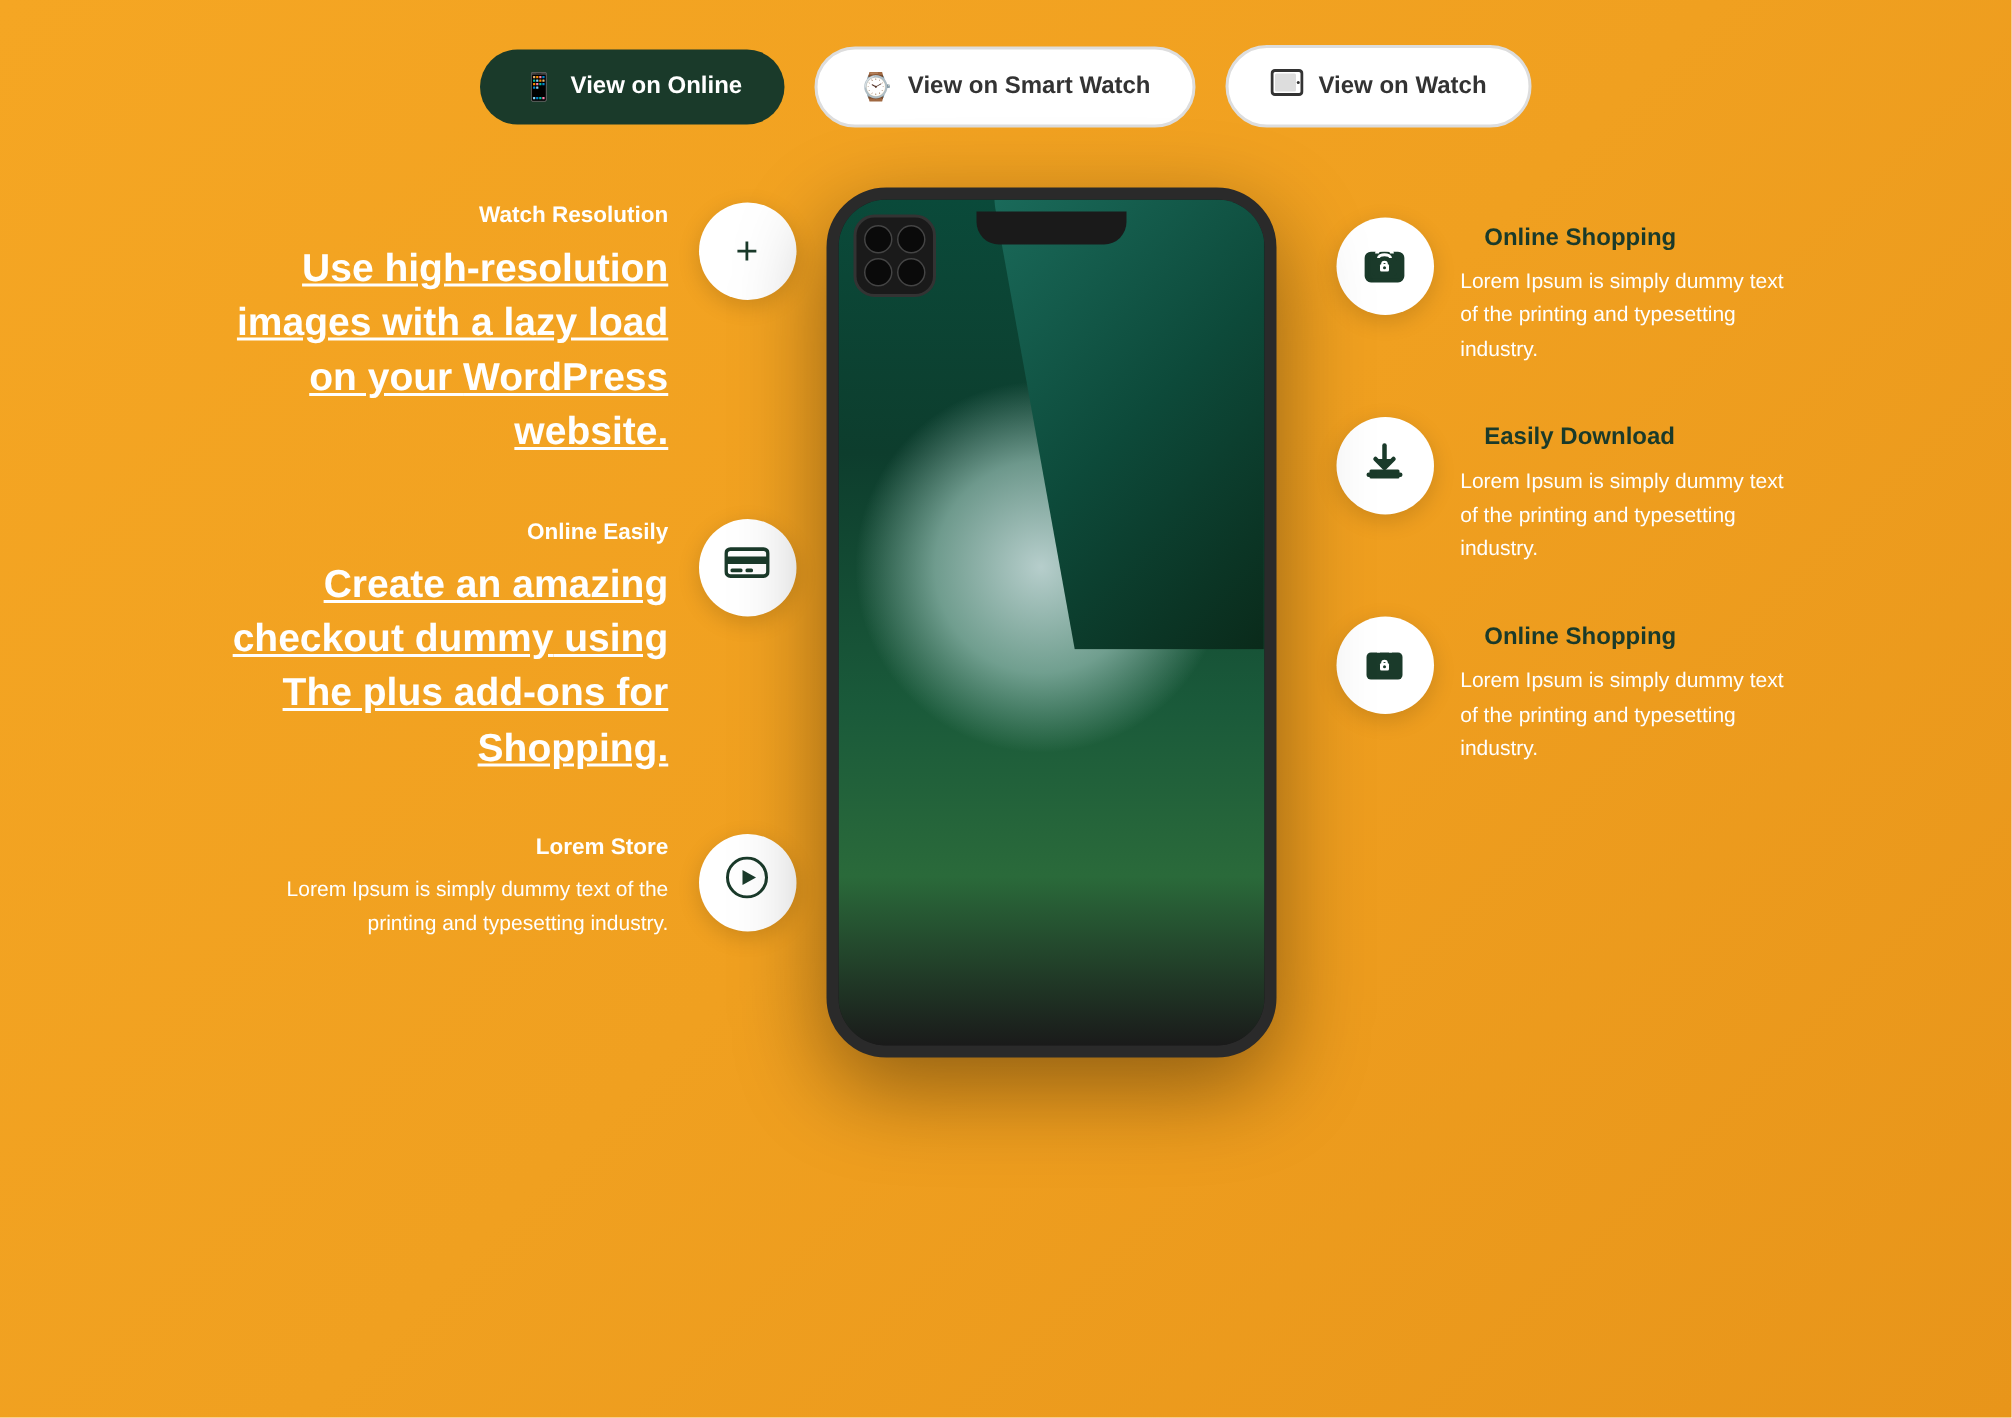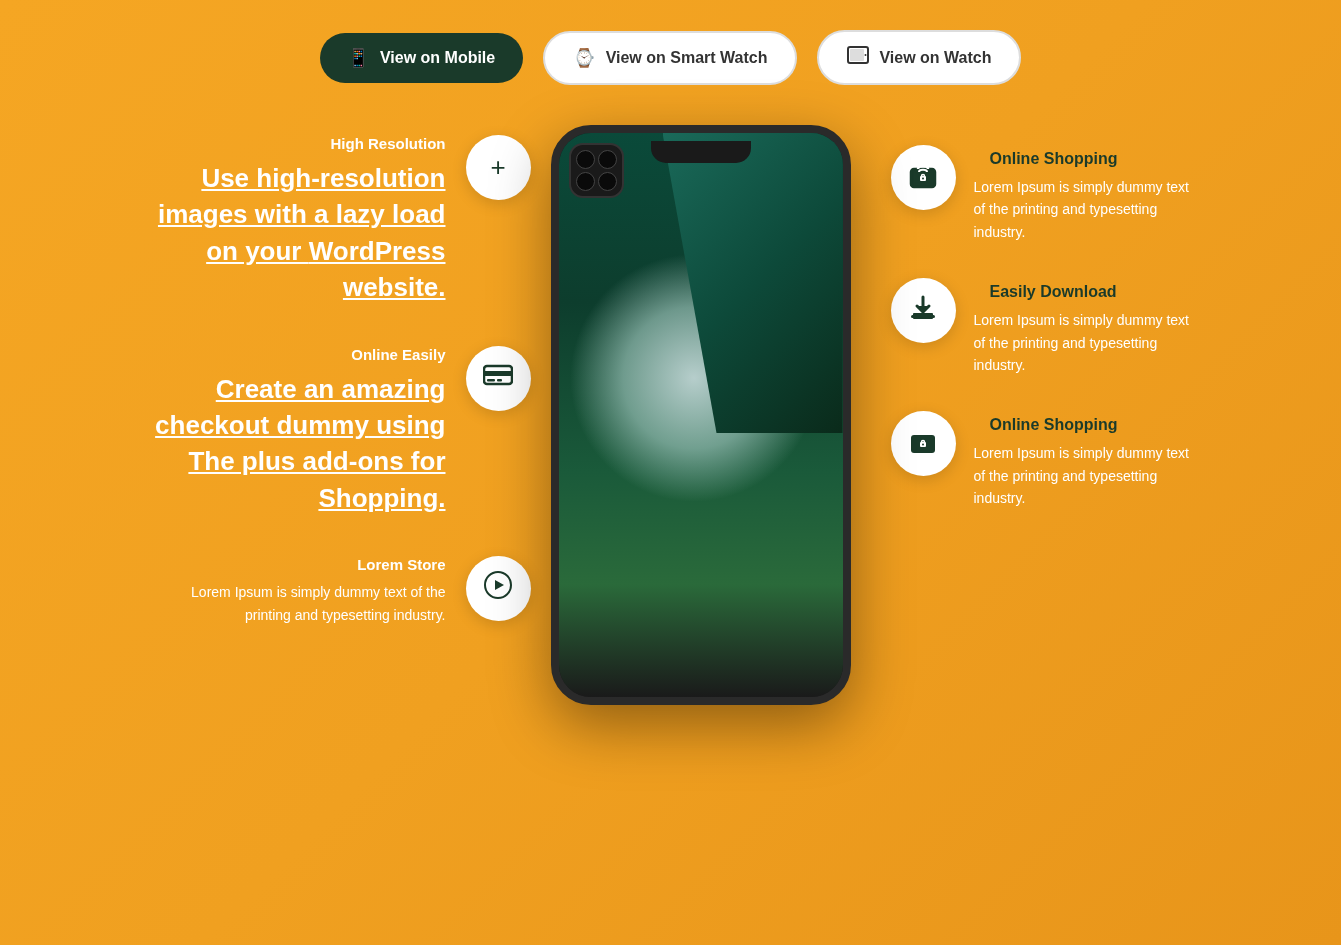--- a/index.html
+++ b/index.html
@@ -263,21 +263,21 @@
       color: #fff;
       line-height: 1.6;
     }
   </style>
 </head>
 <body>
 
 <div class="top-nav">
   <button class="nav-btn active">
     <span class="btn-icon">📱</span>
-    <span>View on Mobile</span>
+    <span>View on Online</span>
   </button>
   <button class="nav-btn outline">
     <span class="btn-icon">⌚</span>
     <span>View on Smart Watch</span>
   </button>
   <button class="nav-btn outline">
     <span class="btn-icon">
       <svg width="22" height="18" viewBox="0 0 22 18" fill="none" xmlns="http://www.w3.org/2000/svg">
         <rect x="1" y="1" width="20" height="16" rx="2" stroke="#333" stroke-width="2" fill="none"></rect>
         <rect x="3" y="3" width="14" height="12" rx="1" fill="#ddd"></rect>
@@ -287,21 +287,21 @@
     <span>View on Watch</span>
   </button>
 </div>
 
 <div class="main-content">
 
   <div class="left-features">
 
     <div class="feature-item">
       <div class="feature-text">
-        <div class="feature-title">High Resolution</div>
+        <div class="feature-title">Watch Resolution</div>
         <div class="feature-desc">
           Use high-resolution images with a lazy load on your <span class="bold-white">WordPress website.</span>
         </div>
       </div>
       <div class="feature-icon-circle">
         <span>+</span>
       </div>
     </div>
 
     <div class="feature-item">

